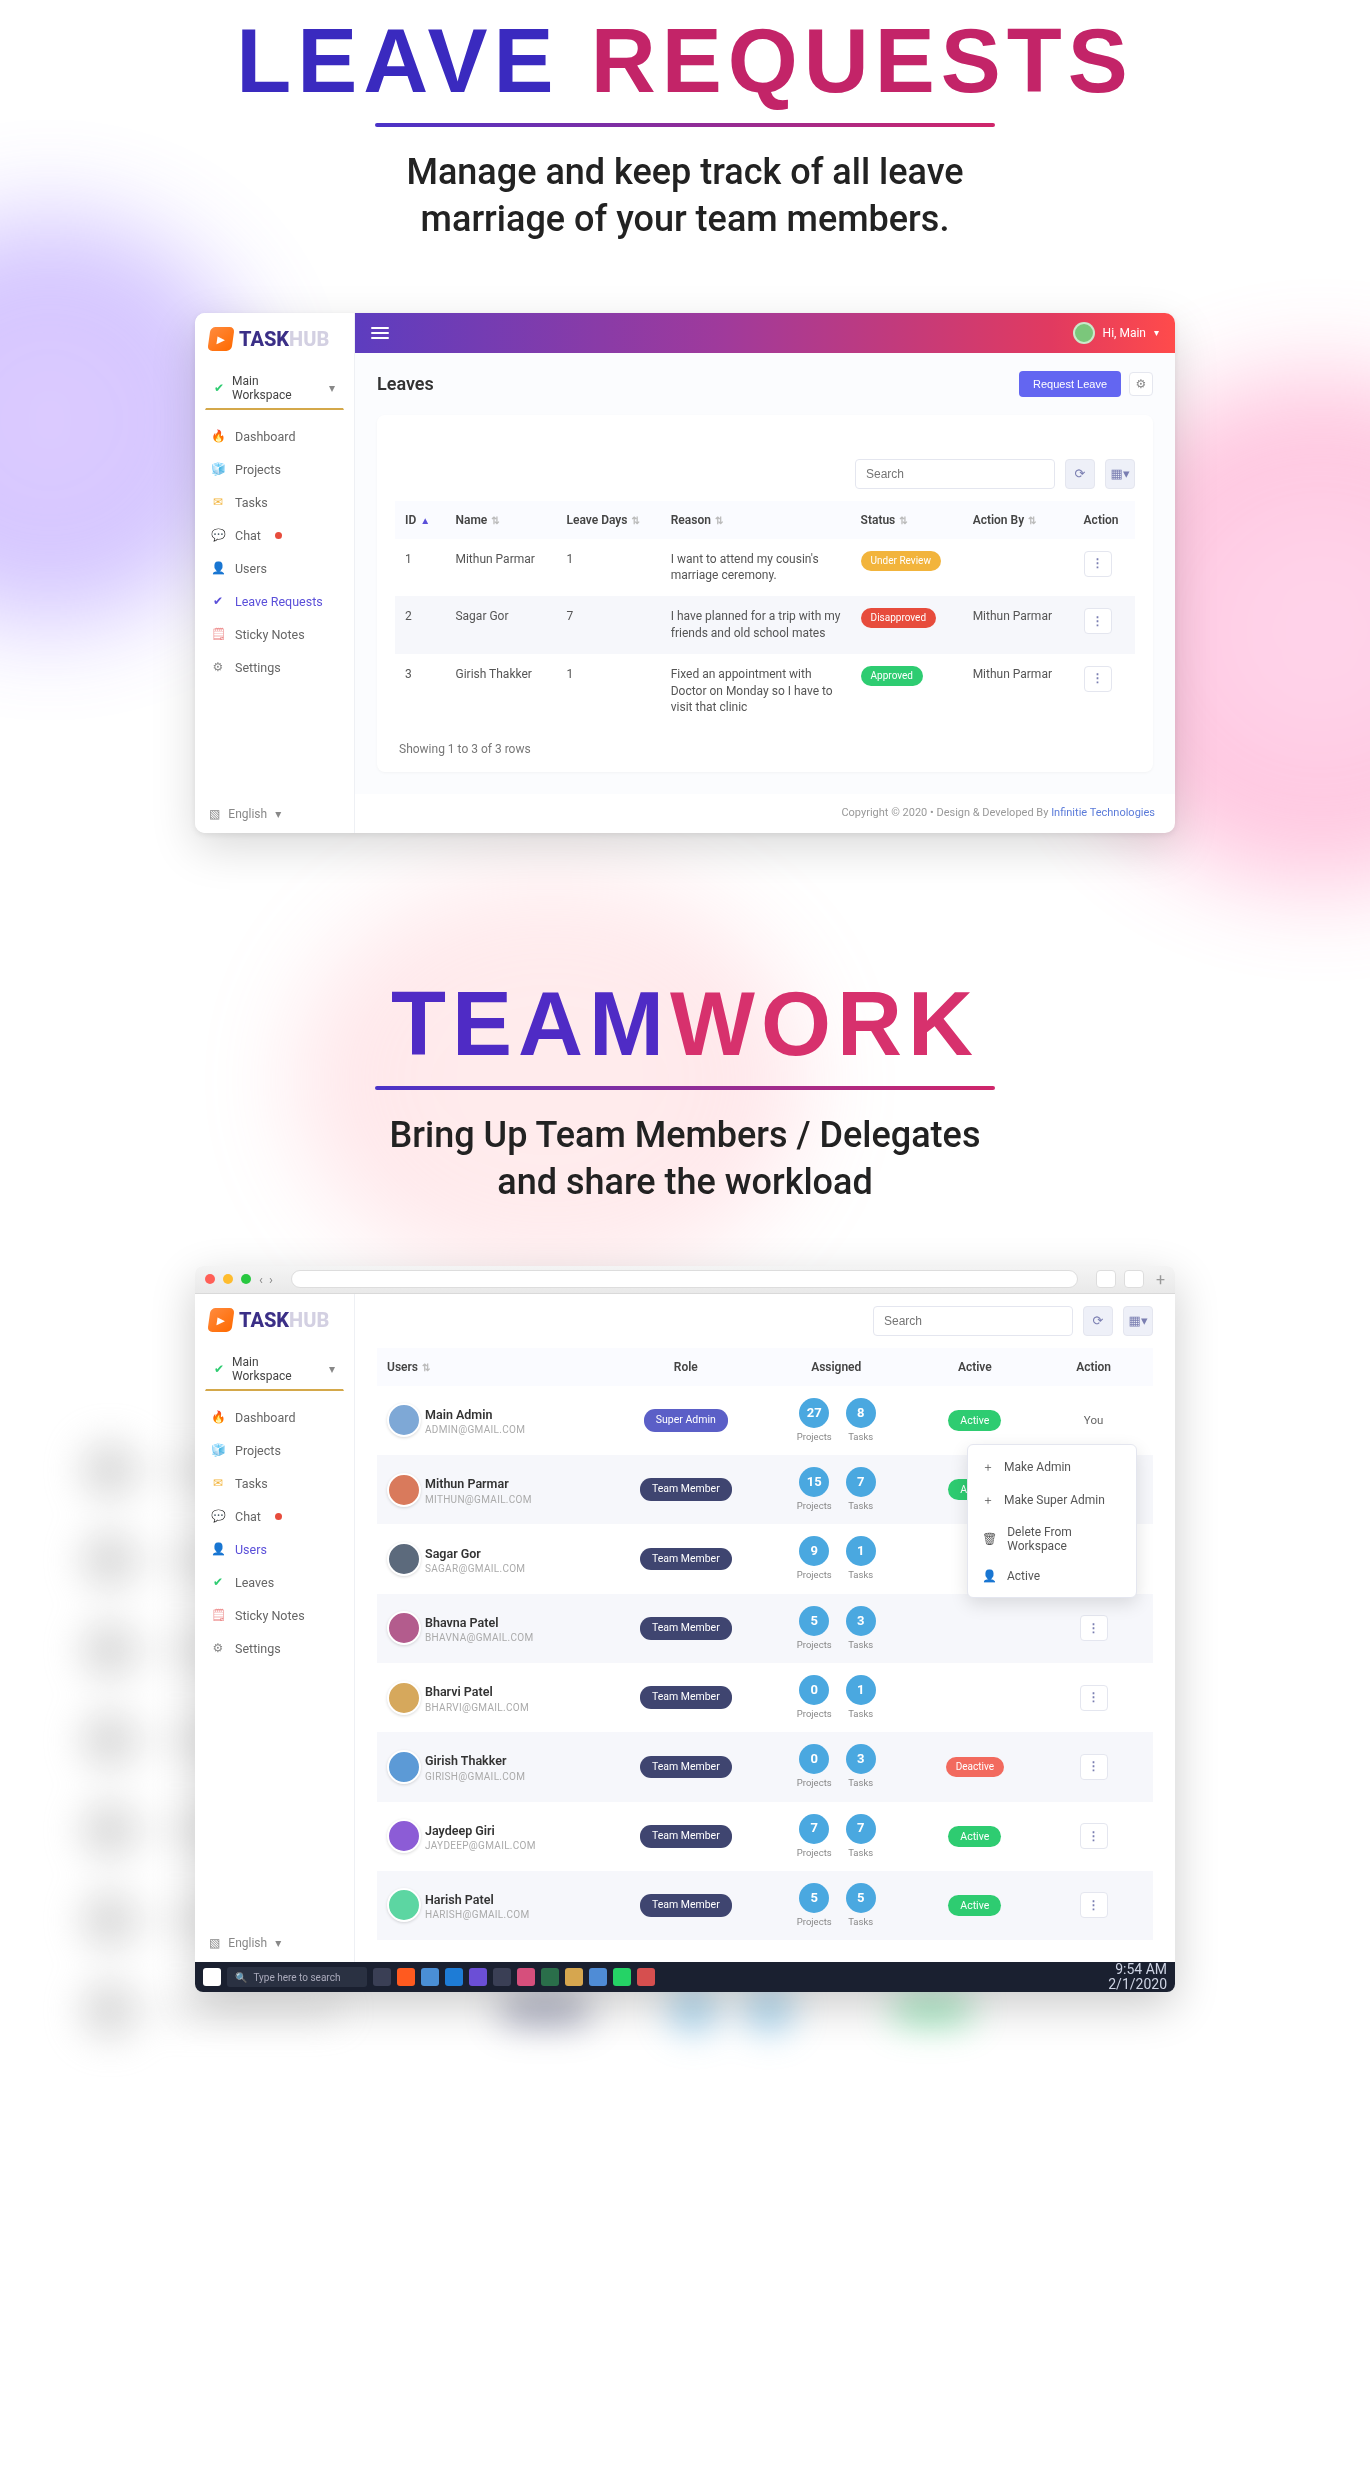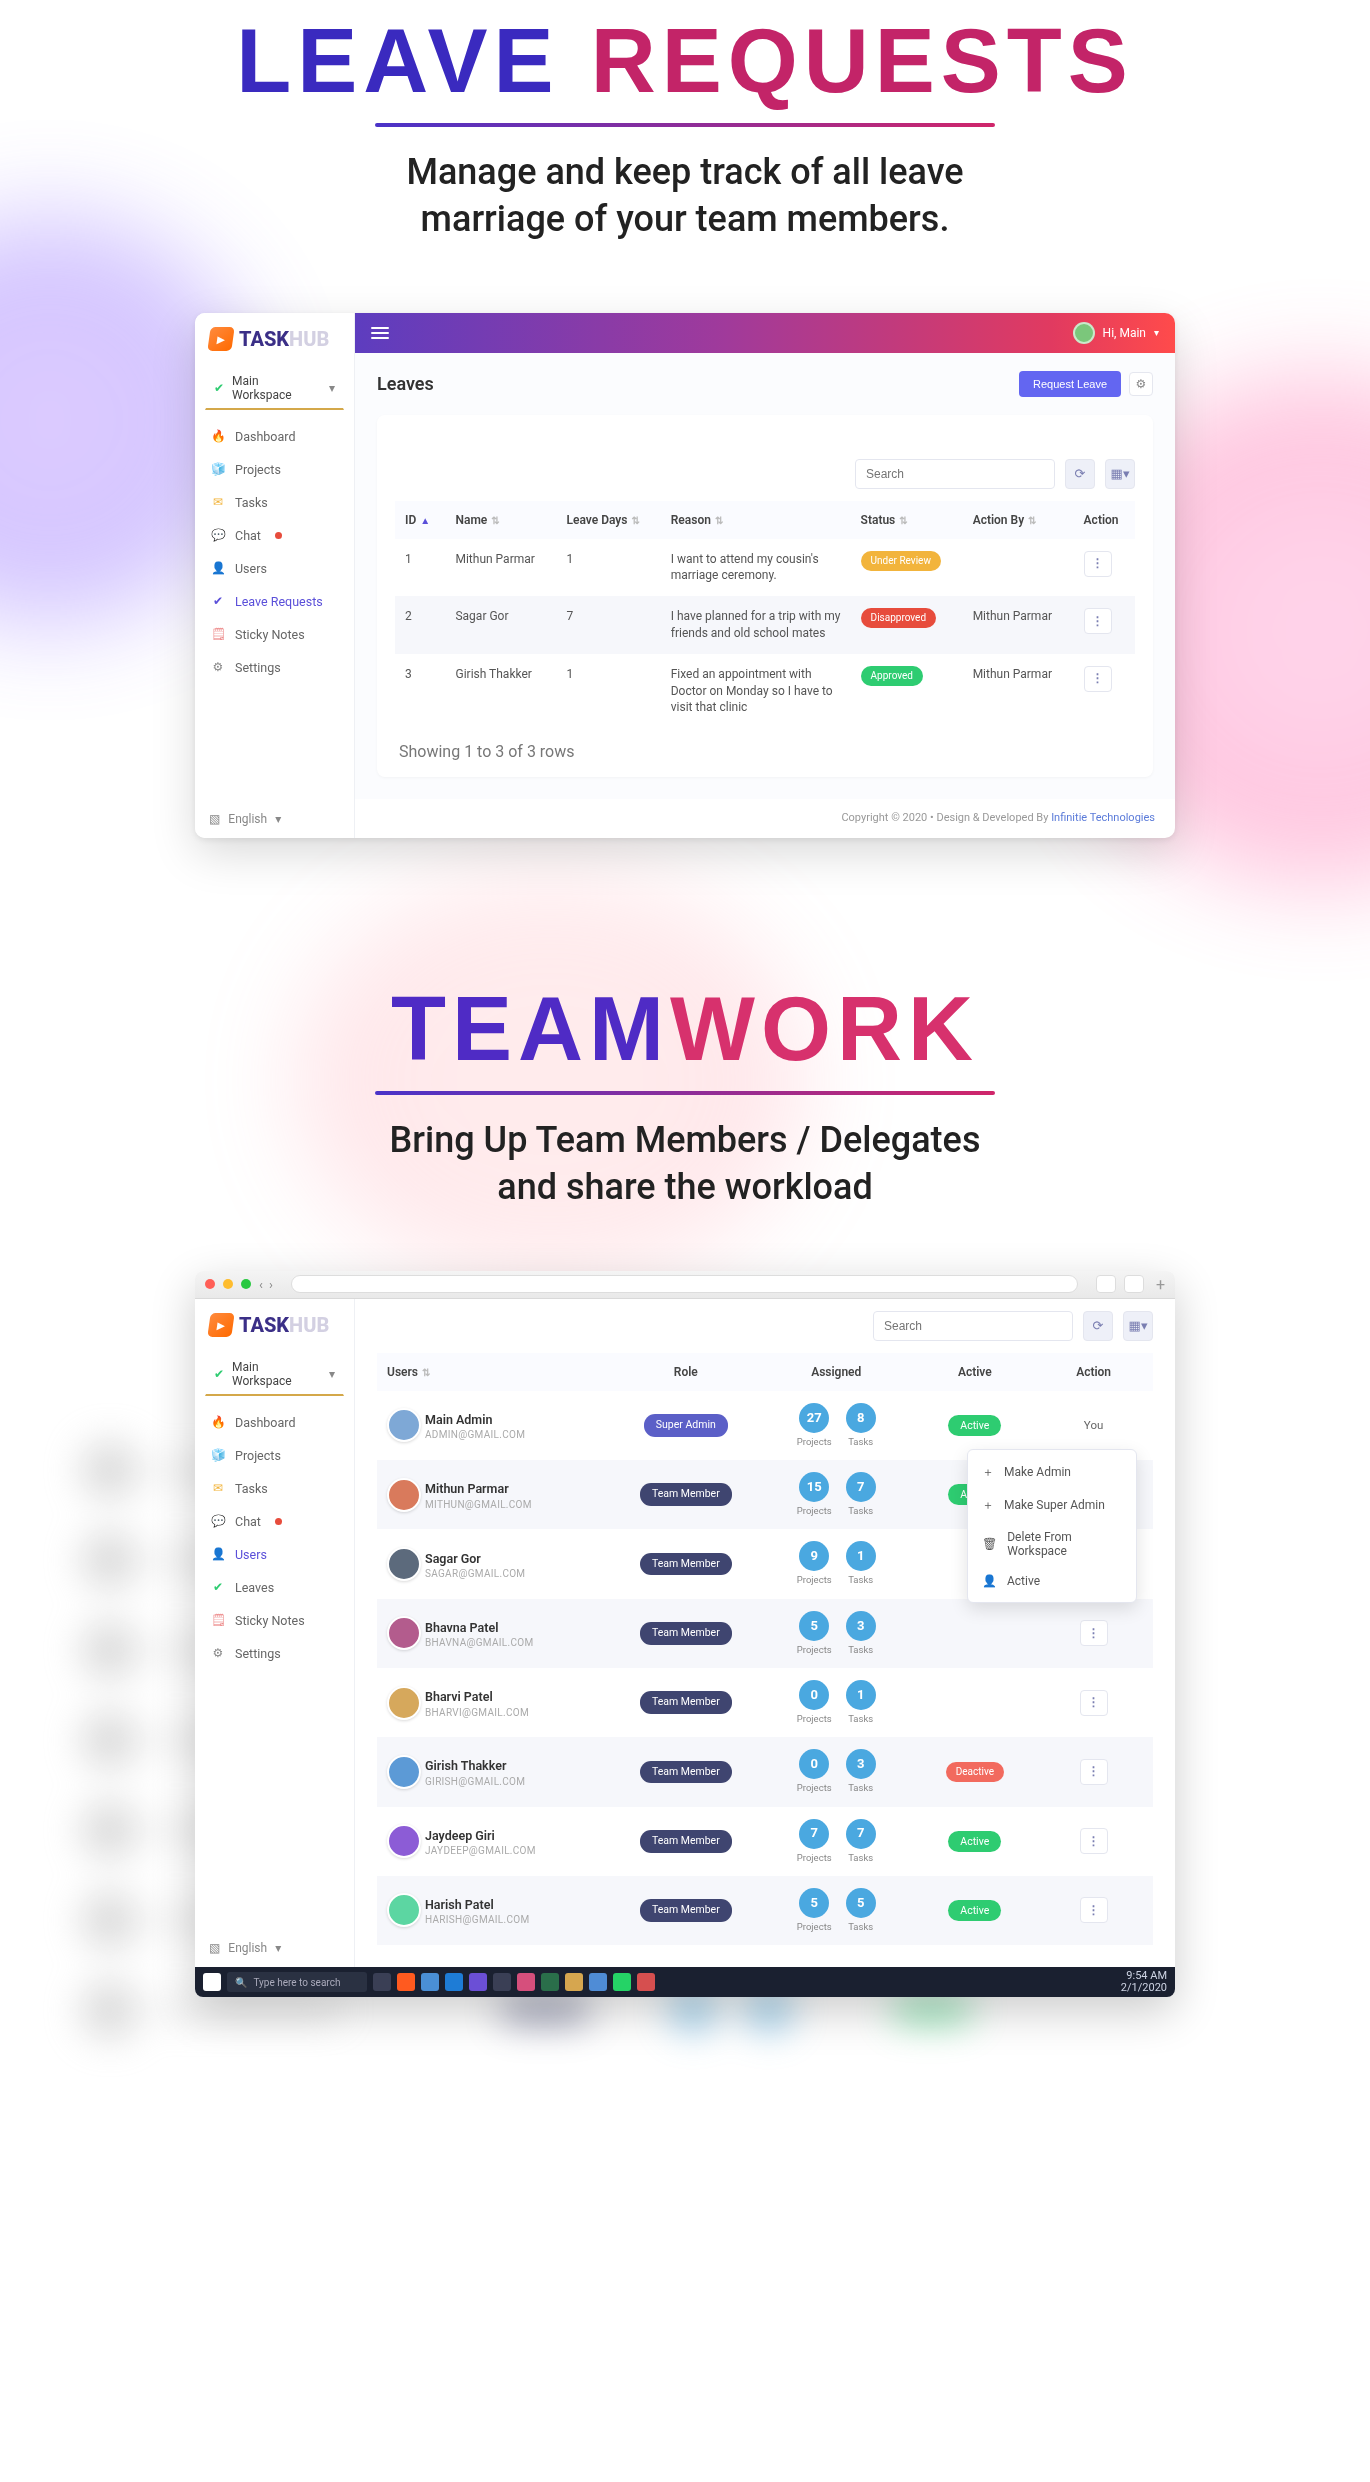--- a/index.html
+++ b/index.html
@@ -53,21 +53,21 @@
   .search-inp{ width:200px; padding:7px 10px; border:1px solid #e4e6ef; border-radius:4px; font-size:12px;}
   .icn-btn{ width:30px;height:30px;background:#eef0f8;border:1px solid #e4e6ef;border-radius:4px;color:#7a7eb1; display:inline-flex;align-items:center;justify-content:center; font-size:13px;}
   table{ width:100%; border-collapse:collapse; font-size:12px; color:#555;}
   thead th{ text-align:left; padding:12px 10px; font-weight:600; color:#444; background:#fafbff;}
   thead th .sort{ color:#bbb; font-size:10px; margin-left:4px;}
   tbody td{ padding:12px 10px; vertical-align:top; line-height:1.4;}
   tbody tr:nth-child(even){ background:#f6f7fb;}
   .badge{ padding:3px 10px; border-radius:10px; font-size:10px; color:#fff; white-space:nowrap; display:inline-block;}
   .b-review{ background:#f2b43c;} .b-disapp{background:#e74c3c;} .b-appr{background:#2ecc71;} .b-deact{background:#f26a5e;}
   .act-dot{ width:28px;height:26px;border:1px solid #e4e6ef;border-radius:4px;display:inline-flex;align-items:center;justify-content:center;color:#7a7eb1;font-weight:bold; background:#fff;}
-  .tbl-footer{ font-size:16px; color:#777; padding:14px 4px 2px;}
+  .tbl-footer{ font-size:12px; color:#777; padding:14px 4px 2px;}
   .copyright{ text-align:right; font-size:11px; color:#999; padding:12px 20px 14px; grid-column:2;}
   .copyright a{color:#5b7bd9; text-decoration:none;}
 
   
   .browser-chrome{ height:28px; background:linear-gradient(#f4f4f4,#e9e9e9); display:flex; align-items:center; padding:0 10px; gap:8px; border-bottom:1px solid #d9d9d9;}
   .dot{width:10px;height:10px;border-radius:50%;}
   .dr{background:#ff5f57;} .dy{background:#febc2e;} .dg{background:#28c840;}
   .navarr{ color:#888; font-size:13px; display:flex; gap:6px;}
   .urlbar{ flex:1; height:18px; background:#fff; border:1px solid #ddd; border-radius:9px; margin:0 10px;}
   .chrome-ic{width:20px;height:18px;border:1px solid #ddd;border-radius:4px;background:#fff;}
@@ -90,21 +90,21 @@
   .count .lab{ font-size:9.5px;color:#888;}
   .active-pill{ background:#2ecc71;color:#fff;padding:4px 12px;border-radius:11px;font-size:10.5px;}
   .you-txt{font-size:11.5px;color:#666;}
 
   .popover{ position:absolute; right:38px; top:150px; width:170px; background:#fff; border:1px solid #e4e6ef; border-radius:6px; box-shadow:0 6px 18px rgba(0,0,0,0.12); padding:6px 0; font-size:12px;}
   .popover .it{ display:flex; align-items:center; gap:10px; padding:8px 14px; color:#555; cursor:pointer;}
 
   .taskbar{ height:30px; background:#1a2030; display:flex; align-items:center; padding:0 8px; gap:6px;}
   .tb-sq{width:18px;height:18px;border-radius:3px;}
   .tb-search{flex:0 0 140px;height:20px;background:#2a3142;border-radius:3px;color:#aab;font-size:10px;display:flex;align-items:center;padding:0 8px;gap:6px;}
-  .tb-time{margin-left:auto;color:#cdd3e3;font-size:11px;text-align:right;line-height:1.1;}
+  .tb-time{margin-left:auto;color:#cdd3e3;font-size:14px;text-align:right;line-height:1.1;}
 
   .tbl-footer2{display:flex; align-items:center; gap:10px; font-size:12px; color:#777; padding:14px 4px;}
   .tbl-footer2 .sel{ background:#e6e8f2; padding:3px 8px; border-radius:3px; font-size:11px; font-weight:600; color:#666;}
 
   
   .bg-blur{ position:absolute; top:1380px; left:0; right:0; height:800px; filter:blur(18px); opacity:.5; display:flex; flex-direction:column; gap:30px; padding:60px 80px; z-index:0;}
   .bg-row{display:flex;align-items:center;gap:20px;}
   .bg-av{width:60px;height:60px;border-radius:50%;background:#bbb;}
   .bg-txt{width:180px;height:14px;background:#bbb;border-radius:4px;}
   .bg-pill{width:90px;height:28px;border-radius:14px;background:#3f4570;margin-left:140px;}

